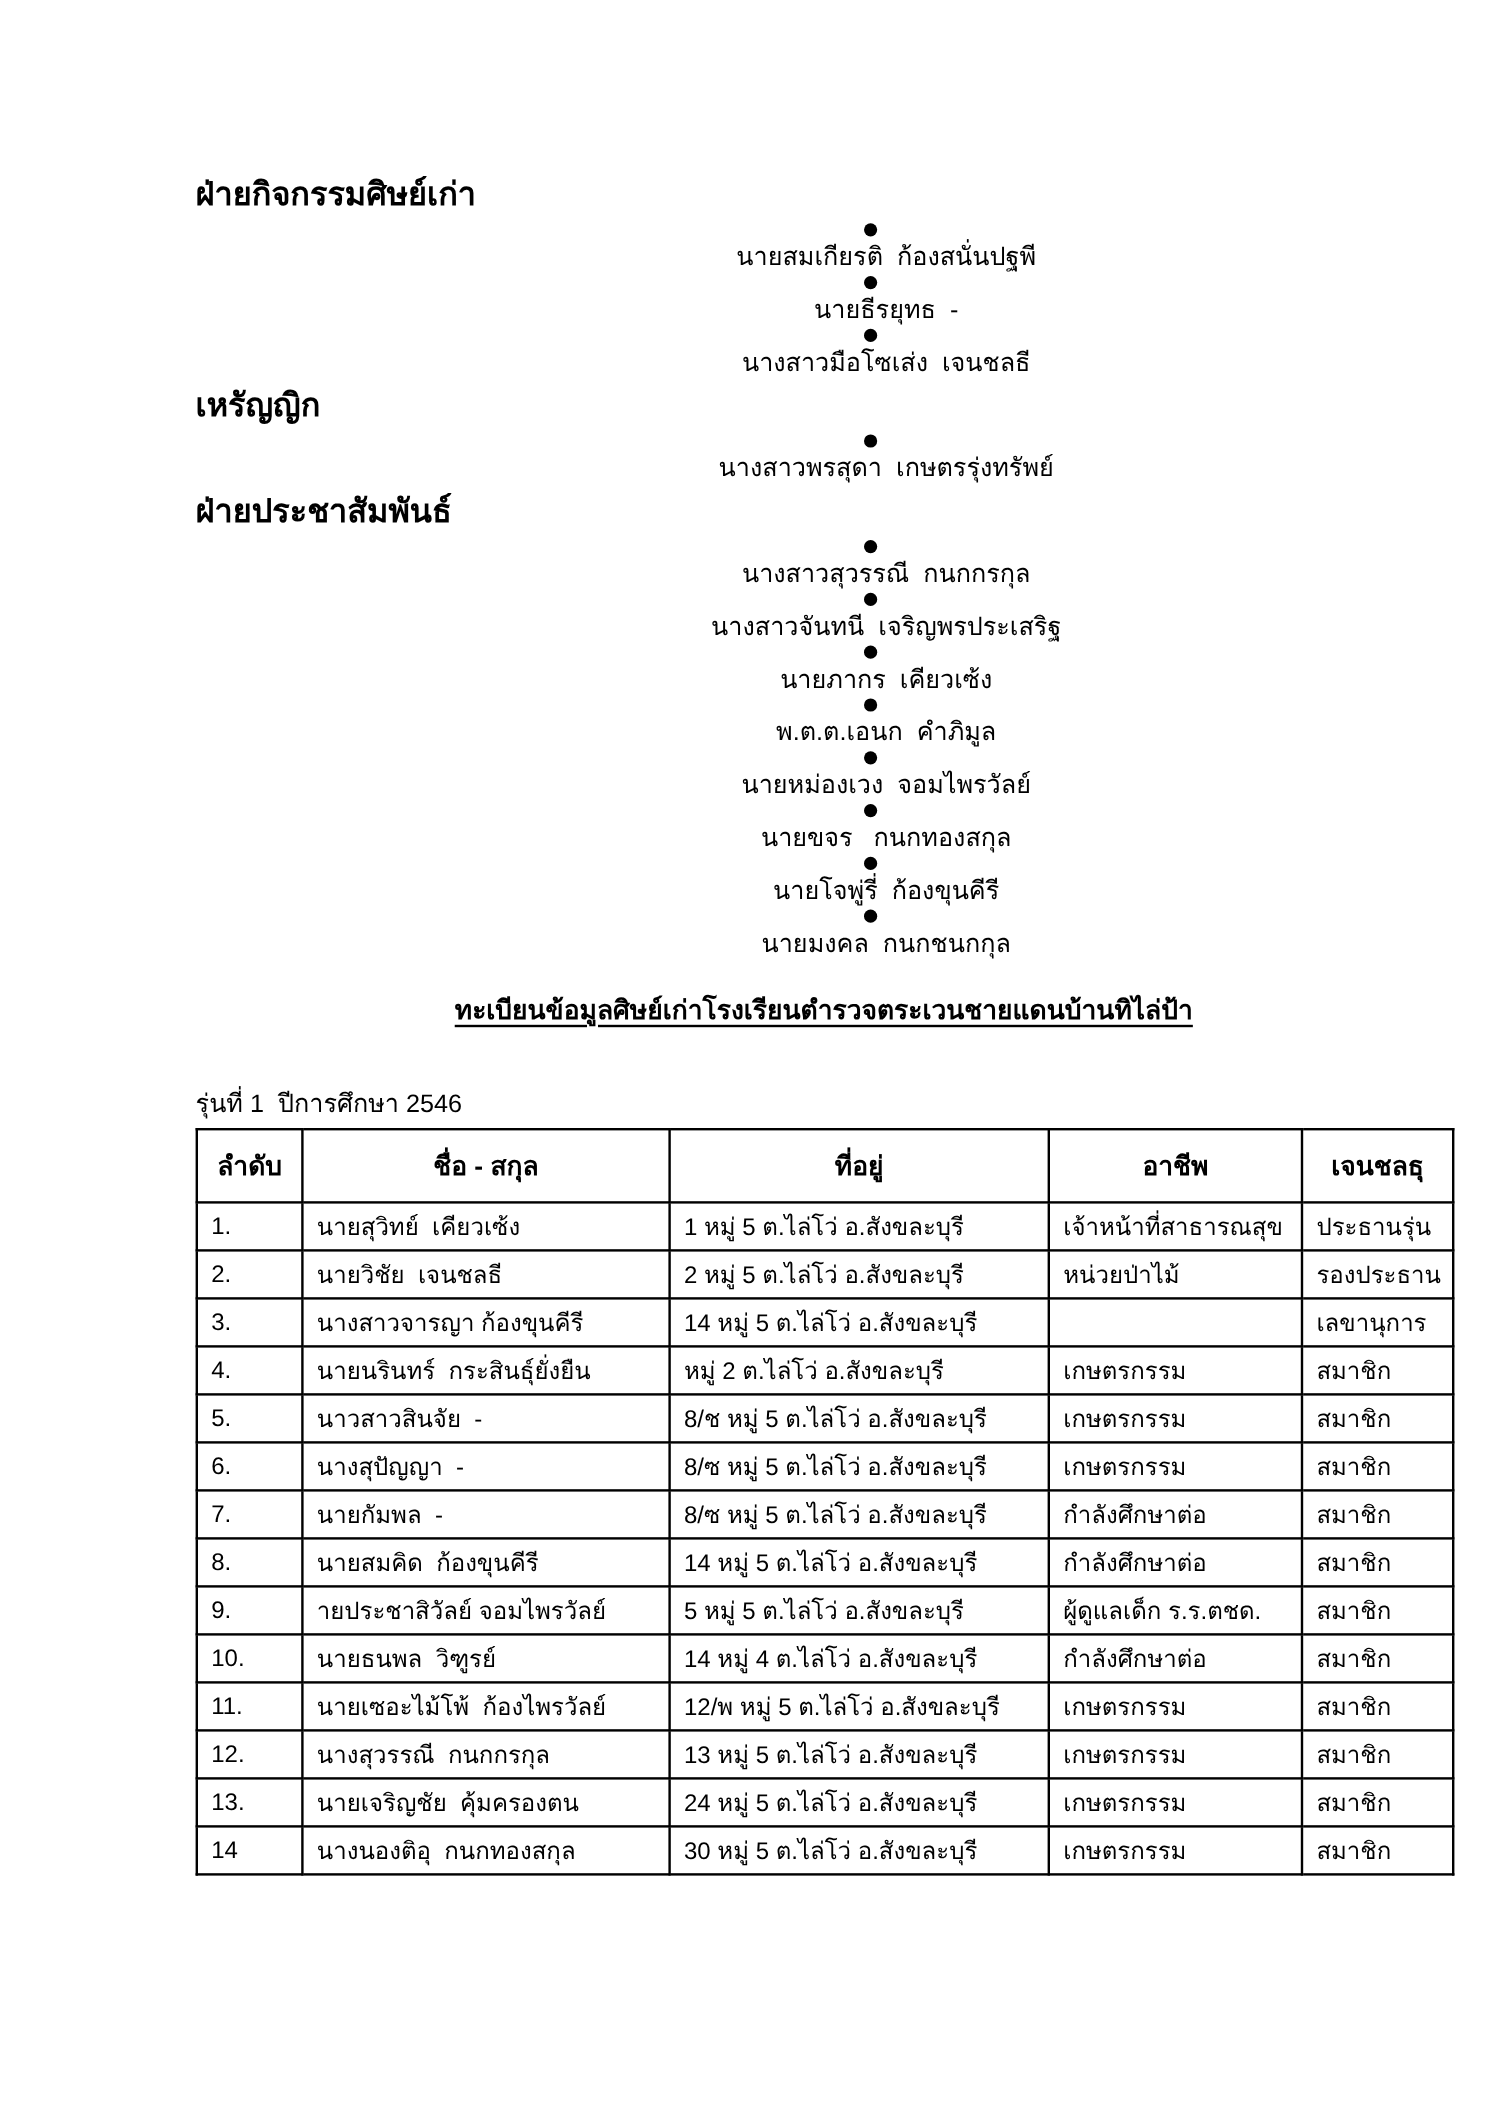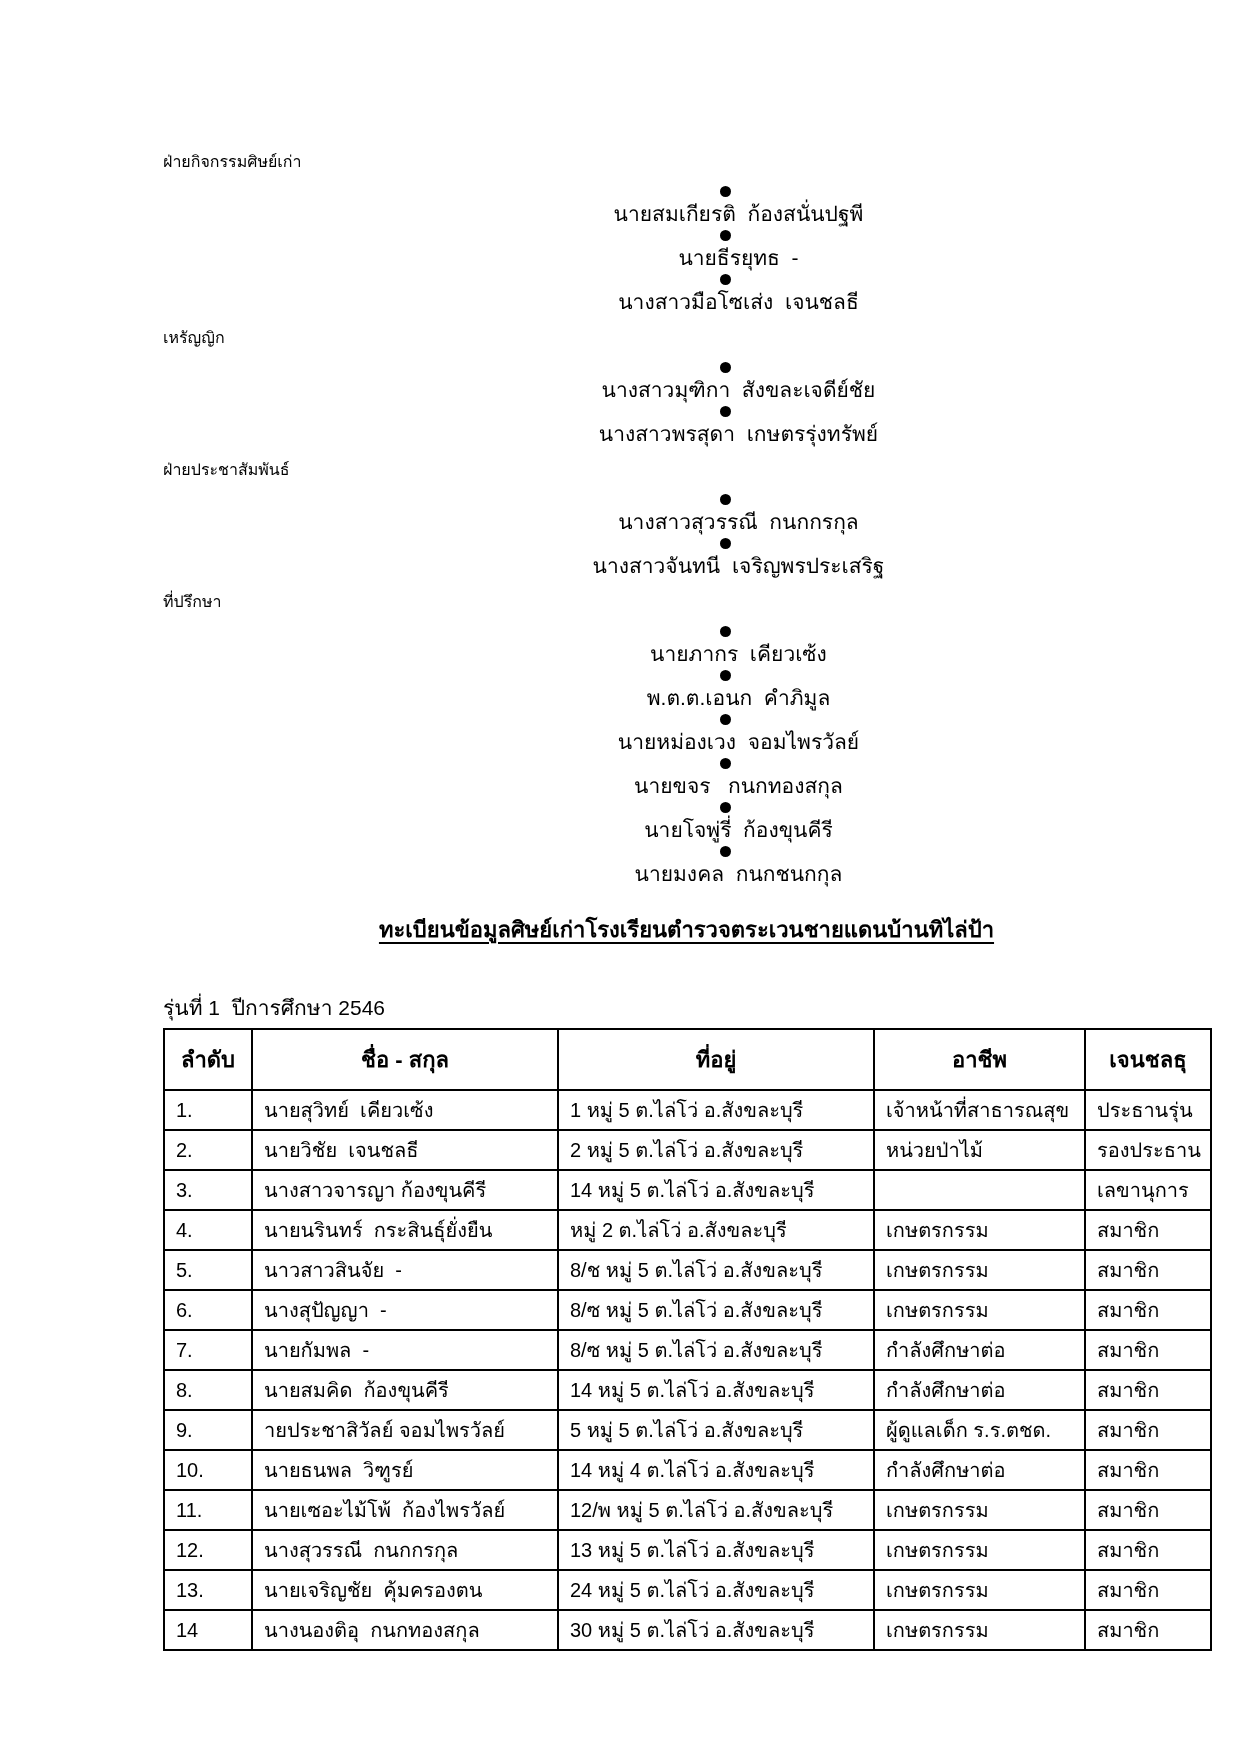--- a/index.html
+++ b/index.html
@@ -6,21 +6,21 @@
   .page{
     position:relative;
     width:1240px;height:1754px;
     background:#ffffff;color:#000;
     font-family:"Liberation Sans",sans-serif;
     overflow:hidden;
     box-sizing:border-box;
   }
   .content{padding:140px 30px 0 163px;}
   .section-heading{
-    font-size:16px;font-weight:normal;
+    font-size:27px;font-weight:bold;
     line-height:30px;margin:7px 0 7px 0;
     white-space:pre-wrap;
   }
   .member{
     display:flex;align-items:center;
     padding-left:104px;height:44px;flex-direction:column;
   }
   .bullet{
     width:11px;height:11px;border-radius:50%;
     background:#000;flex:0 0 11px;margin-right:26px;margin-top:2px;
@@ -78,36 +78,31 @@
           <span class="bullet"></span>
           <span class="member-name">นายธีรยุทธ  -</span>
         </div>
         <div class="member">
           <span class="bullet"></span>
           <span class="member-name">นางสาวมือโซเส่ง  เจนชลธี</span>
         </div>
         <div class="section-heading">เหรัญญิก</div>
         <div class="member">
           <span class="bullet"></span>
-          <span class="member-name">นางสาวมุฑิกา  สังขละเจดีย์ชัย</span>
-        </div>
-        <div class="member">
-          <span class="bullet"></span>
           <span class="member-name">นางสาวพรสุดา  เกษตรรุ่งทรัพย์</span>
         </div>
         <div class="section-heading">ฝ่ายประชาสัมพันธ์</div>
         <div class="member">
           <span class="bullet"></span>
           <span class="member-name">นางสาวสุวรรณี  กนกกรกุล</span>
         </div>
         <div class="member">
           <span class="bullet"></span>
           <span class="member-name">นางสาวจันทนี  เจริญพรประเสริฐ</span>
         </div>
-        <div class="section-heading">ที่ปรึกษา</div>
         <div class="member">
           <span class="bullet"></span>
           <span class="member-name">นายภากร  เคียวเซ้ง</span>
         </div>
         <div class="member">
           <span class="bullet"></span>
           <span class="member-name">พ.ต.ต.เอนก  คำภิมูล</span>
         </div>
         <div class="member">
           <span class="bullet"></span>

